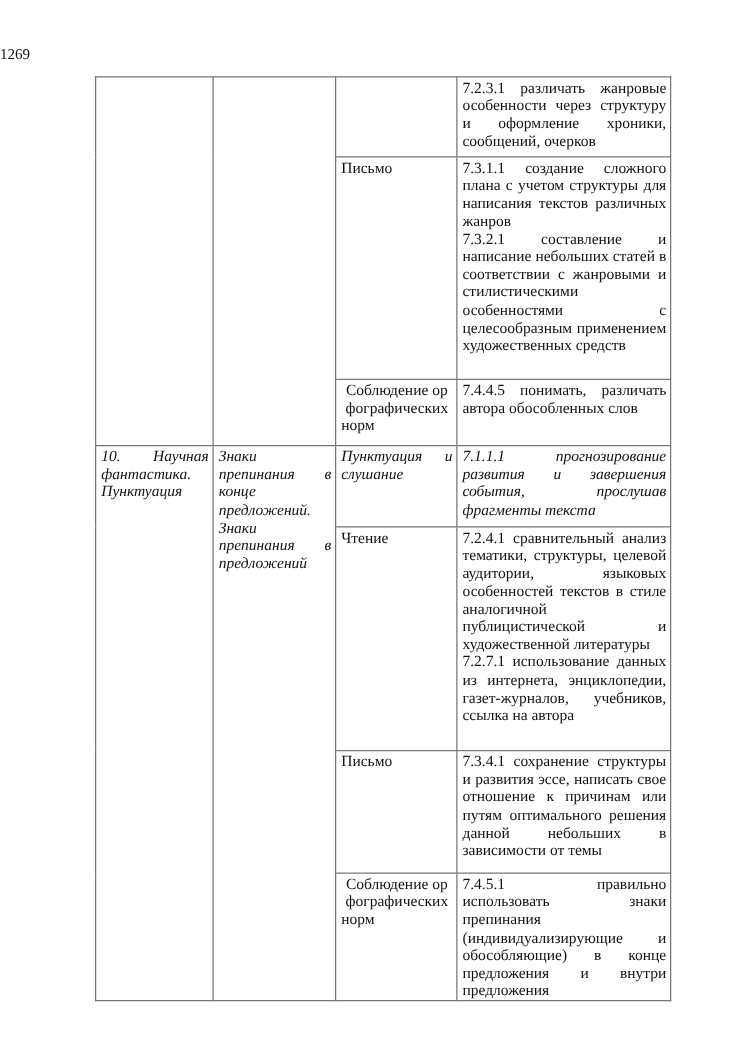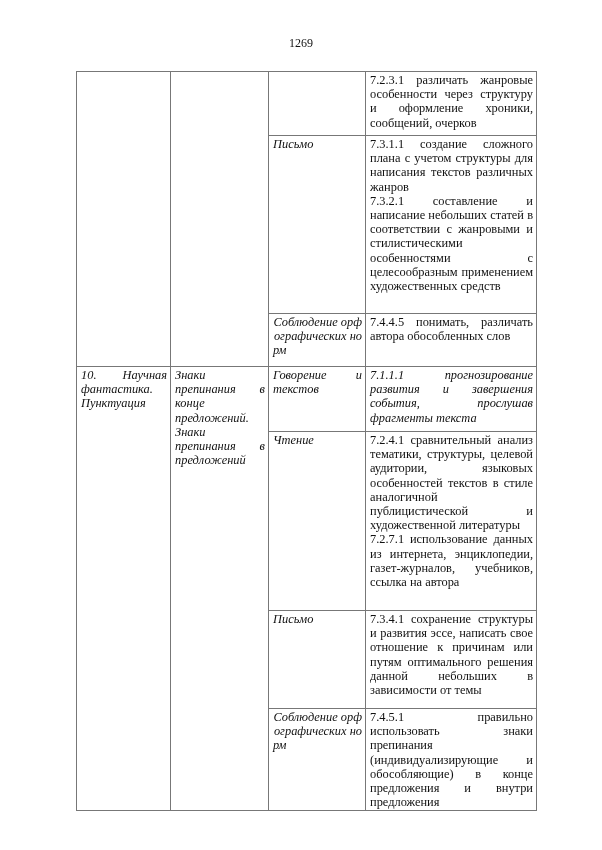--- a/index.html
+++ b/index.html
@@ -3,36 +3,36 @@
   <meta charset="utf-8">
   <style>
     html, body { margin: 0; padding: 0; background: #ffffff; }
     body {
       width: 602px; height: 850px; position: relative; overflow: hidden;
       font-family: "Liberation Serif", "DejaVu Serif", serif;
       color: #111;
     }
     .page-number {
       position: absolute; top: 36px; left: 0; width: 602px;
-      text-align: center; font-size: 12px;
+      text-align: left; font-size: 12px;
     }
     table.doc {
-      position: absolute; left: 76px; top: 71px;
+      position: absolute; left: 76px; top: 61px;
       border-collapse: collapse; table-layout: fixed;
       width: 460px;
       font-size: 12.4px; line-height: 14.2px;
     }
     table.doc td {
       border: 1px solid #777;
       vertical-align: top;
       padding: 1px 3px 1px 4px;
       text-align: justify;
       text-align-last: left;
     }
-    table.doc td.nojust { text-align: right; font-style: italic; }
+    table.doc td.nojust { text-align: center; }
     col.c1 { width: 94px; }
     col.c2 { width: 98px; }
     col.c3 { width: 97px; }
     col.c4 { width: 171px; }
     .obj { display: block; }
   </style>
 </head>
 <body>
 
 <div class="page-number">1269</div>
@@ -64,21 +64,21 @@
     <tr style="height:53px;">
       <td class="nojust" style="word-break:break-all;">Соблюдение орфографических норм</td>
       <td>
         <span class="obj">7.4.4.5 понимать, различать автора обособленных слов</span>
       </td>
     </tr>
 
     <tr style="height:65px;font-style:italic;">
       <td rowspan="4">10. Научная фантастика. Пунктуация</td>
       <td rowspan="4">Знаки препинания в конце предложений. Знаки препинания в предложений</td>
-      <td>Говорение и текстов</td>
+      <td>Пунктуация и слушание</td>
       <td>
         <span class="obj">7.1.1.1 прогнозирование развития и завершения события, прослушав фрагменты текста</span>
       </td>
     </tr>
     <tr style="height:179px;margin-top:12px;">
       <td class="nojust">Чтение</td>
       <td>
         <span class="obj">7.2.4.1 сравнительный анализ тематики, структуры, целевой аудитории, языковых особенностей текстов в стиле аналогичной публицистической и художественной литературы</span>
         <span class="obj">7.2.7.1 использование данных из интернета, энциклопедии, газет-журналов, учебников, ссылка на автора</span>
       </td>

